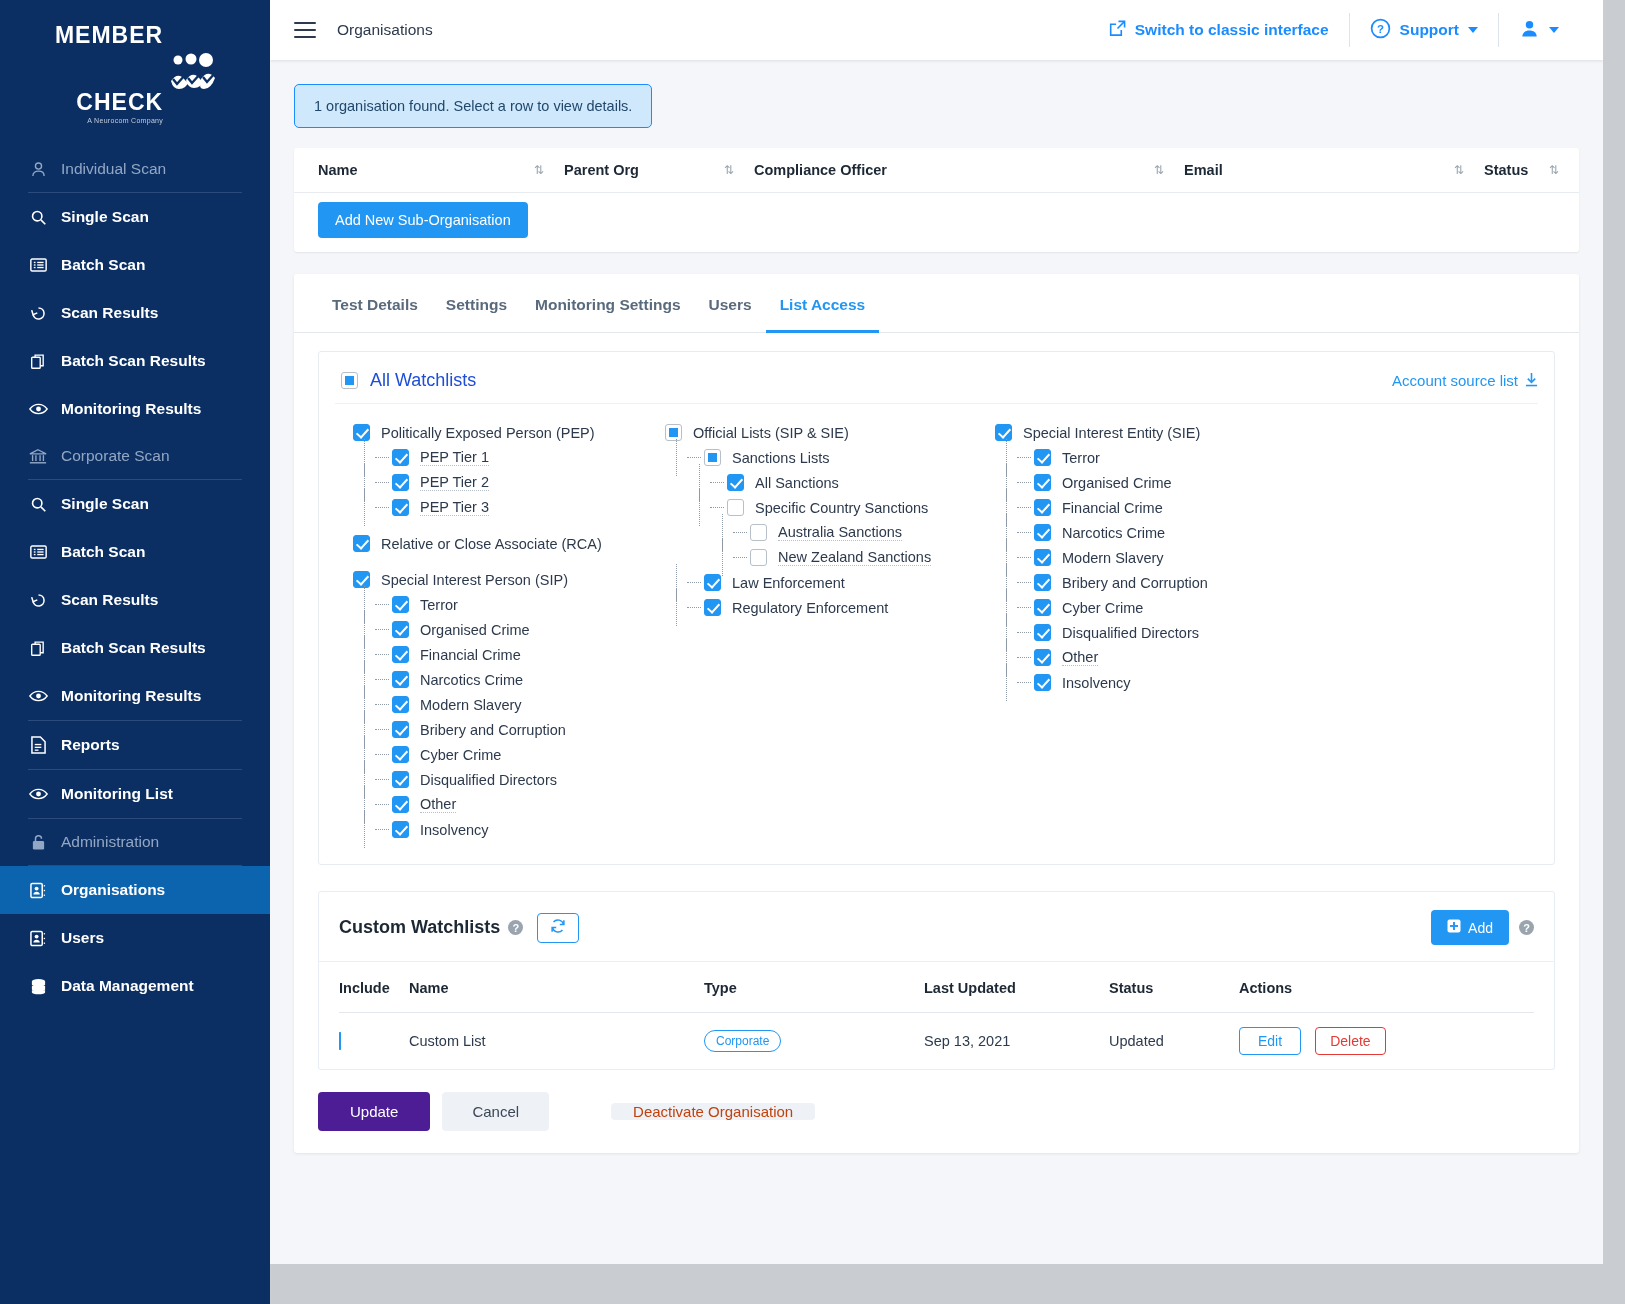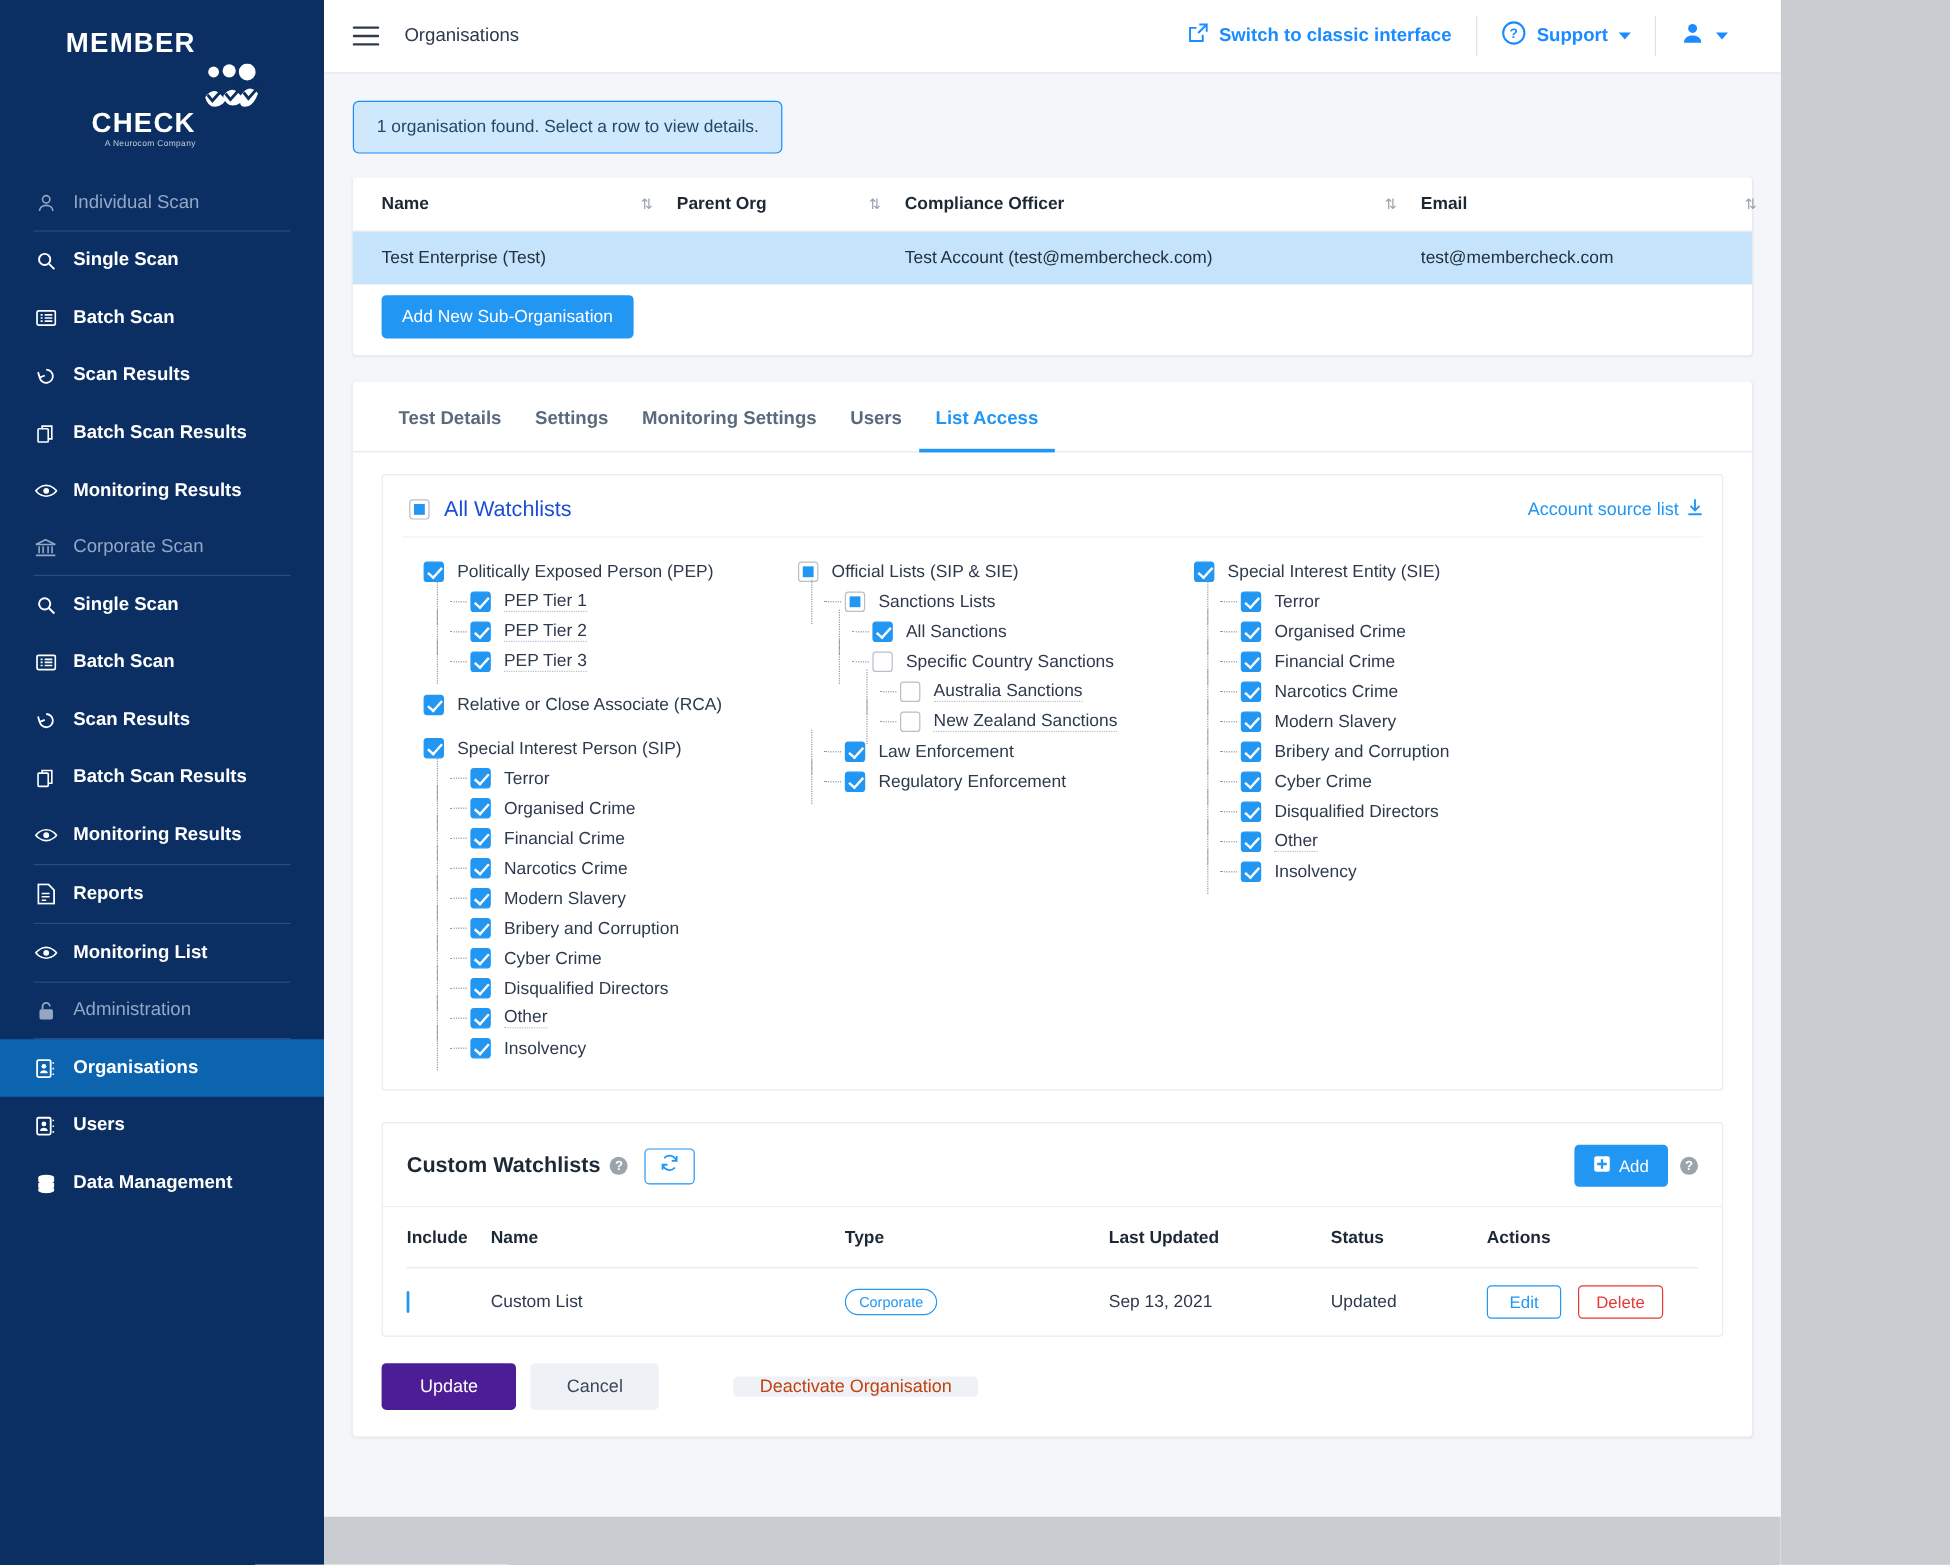--- a/index.html
+++ b/index.html
@@ -3,21 +3,21 @@
 <meta charset="utf-8">
 <style>
   * { box-sizing: border-box; }
   html, body { margin:0; padding:0; }
   body {
     width:1625px; height:1304px;
     font-family: "Liberation Sans", sans-serif;
     background:#c9ccd1;
     overflow:hidden;
   }
-  .app { display:flex; width:1484px; height:1304px; background:#f4f6f9; }
+  .app { display:flex; width:1603px; height:1304px; background:#f4f6f9; }
 
   
   .sidebar {
     width:270px; flex:0 0 270px;
     background:#0b2f63;
     color:#fff;
     padding-top:8px;
     height:1304px;
     overflow:hidden;
   }
@@ -469,32 +469,20 @@
           <div class="c1 hcell">Name</div>
           <div class="c-s">⇅</div>
           <div class="c2 hcell">Parent Org</div>
           <div class="c-s">⇅</div>
           <div class="c3 hcell">Compliance Officer</div>
           <div class="c-s">⇅</div>
           <div class="c4 hcell">Email</div>
           <div class="c-s">⇅</div>
           <div class="c5 hcell">Status</div>
           <div class="c-s">⇅</div>
-        </div>
-        <div class="org-row">
-          <div class="c1">Test Enterprise (Test)</div>
-          <div class="c-s"></div>
-          <div class="c2"></div>
-          <div class="c-s"></div>
-          <div class="c3">Test Account (test@membercheck.com)</div>
-          <div class="c-s"></div>
-          <div class="c4">test@membercheck.com</div>
-          <div class="c-s"></div>
-          <div class="c5">Active</div>
-          <div class="c-s"></div>
         </div>
         <div class="addsub-wrap">
           <button class="addsub">Add New Sub-Organisation</button>
         </div>
       </div>
 
 
       <div class="panel">
         <div class="tabs">
           <div class="tab">Test Details</div>

